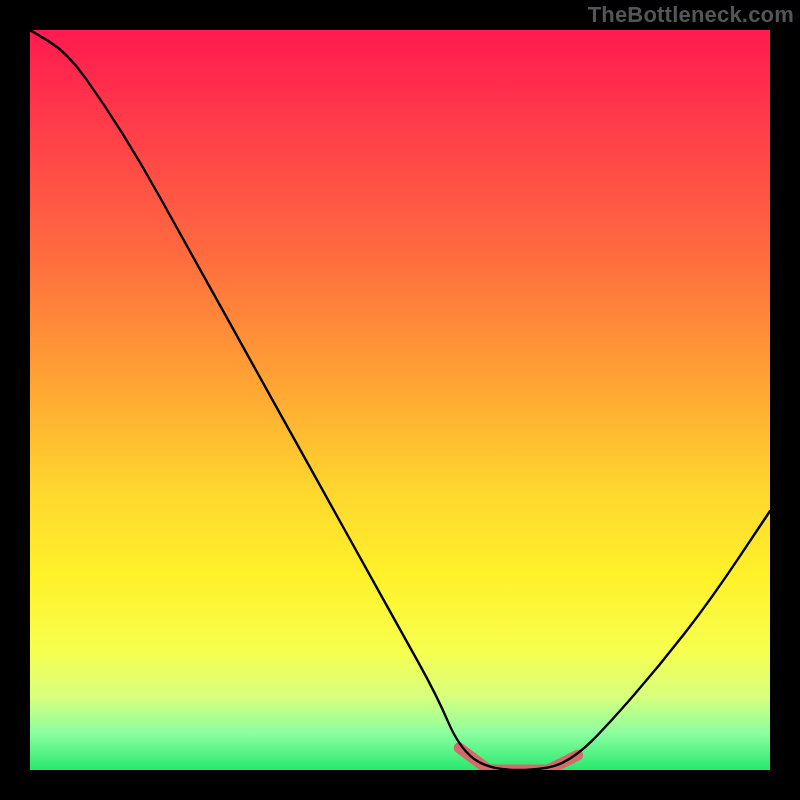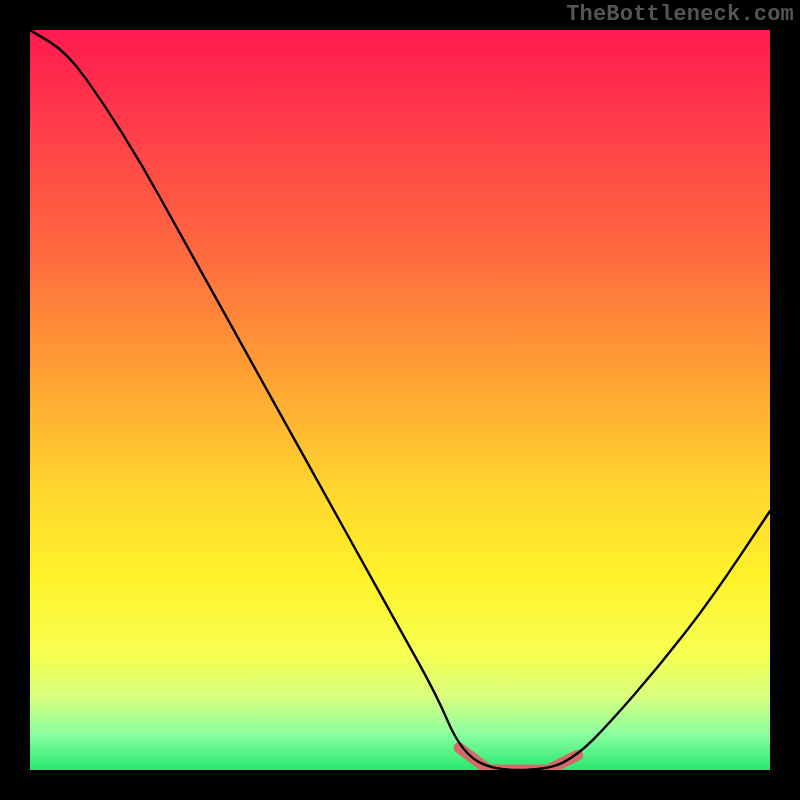--- a/index.html
+++ b/index.html
@@ -8,21 +8,20 @@
     width: 800px;
     height: 800px;
     background: #000;
     font-family: Arial, Helvetica, sans-serif;
   }
   .frame {
     position: relative;
     width: 800px;
     height: 800px;
     background: #000;
-    font-family: Liberation Mono, monospace;
   }
   .watermark {
     position: absolute;
     top: 2px;
     right: 6px;
     color: #555559;
     font-size: 22px;
     font-weight: 600;
     letter-spacing: 0.2px;
     z-index: 20;

